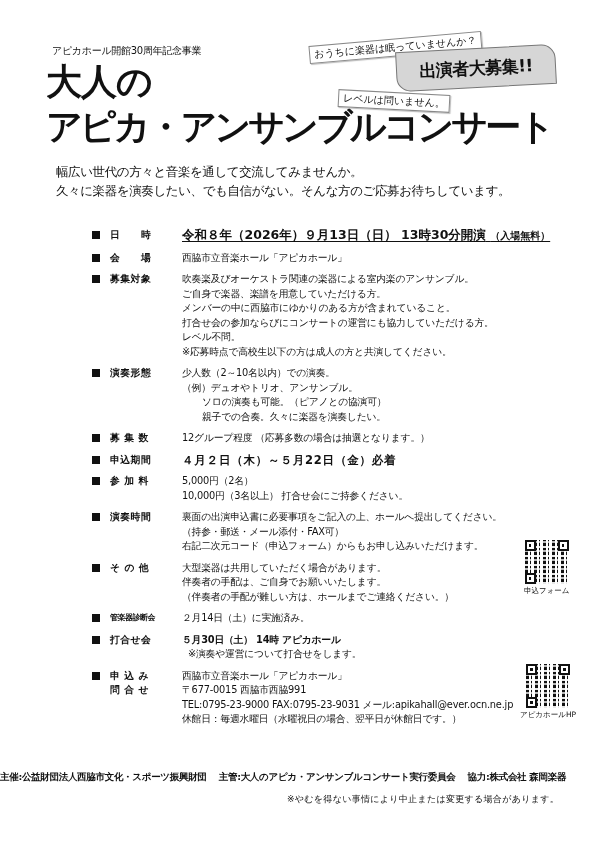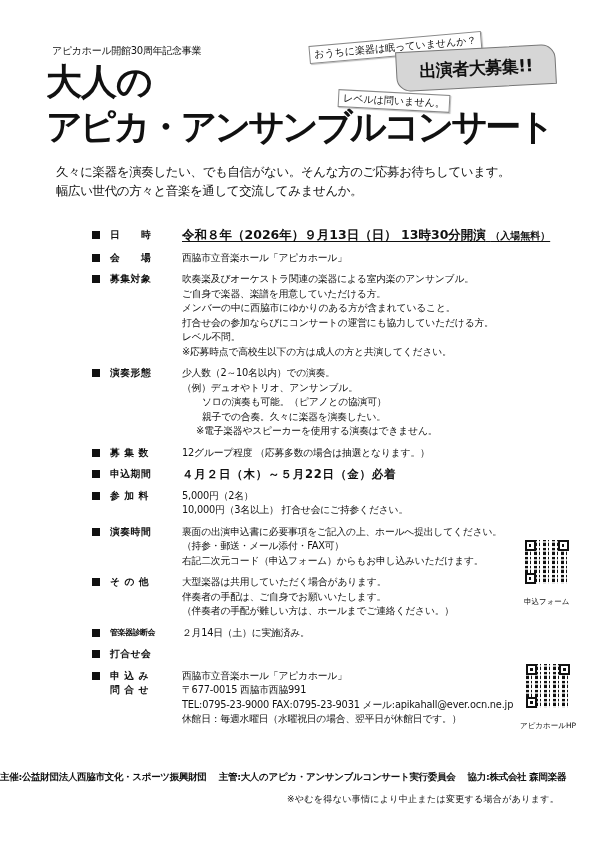--- a/index.html
+++ b/index.html
@@ -27,37 +27,37 @@
   .ind1{padding-left:6px;}
   .ind2{padding-left:20px;}
   .ind3{padding-left:14px;}
   .qr{width:44px;height:44px;background:
       repeating-linear-gradient(90deg,#111 0 3px,#fff 3px 5px,#111 5px 6px,#fff 6px 9px),
       #fff;position:relative;}
   .qr::before{content:"";position:absolute;inset:0;background:repeating-linear-gradient(0deg,rgba(255,255,255,0.9) 0 2px,transparent 2px 5px,rgba(255,255,255,0.7) 5px 7px,transparent 7px 9px);}
   .qr .f{position:absolute;width:11px;height:11px;border:2.5px solid #111;background:#fff;box-sizing:border-box;z-index:2;}
   .qr .f::after{content:"";position:absolute;left:2px;top:2px;width:2.5px;height:2.5px;background:#111;}
   .qrbox{display:flex;flex-direction:column;align-items:center;}
-  .qrcap{font-size:7.5px;margin-top:13px;white-space:nowrap;}
+  .qrcap{font-size:7.5px;margin-top:2px;white-space:nowrap;}
   .footer{left:0;top:771px;width:550px;text-align:center;font-size:9.5px;font-weight:bold;white-space:nowrap;letter-spacing:-0.3px;}
   .note{right:44px;top:793px;font-size:9px;white-space:nowrap;letter-spacing:0.3px;}
 </style>
 </head>
 <body>
 
 <div class="abs sub">アピカホール開館30周年記念事業</div>
 <div class="abs title1">大人の</div>
 <div class="abs title2">アピカ・アンサンブルコンサート</div>
 <div class="abs tag tag1">おうちに楽器は眠っていませんか？</div>
 <div class="abs banner">出演者大募集!!</div>
 <div class="abs tag tag2">レベルは問いません。</div>
 
 <div class="abs intro">
+  <div>幅広い世代の方々と音楽を通して交流してみませんか。</div>
   <div>久々に楽器を演奏したい、でも自信がない。そんな方のご応募お待ちしています。</div>
-  <div>幅広い世代の方々と音楽を通して交流してみませんか。</div>
 </div>
 
 <div class="abs rows">
 
   <div class="row">
     <span class="bullet"></span>
     <span class="label">日　　時</span>
     <span class="val date-line"><span>令和８年（2026年）９月13日（日）  13時30分開演</span> <span class="free">（入場無料）</span></span>
   </div>
 
@@ -81,21 +81,20 @@
   </div>
 
   <div class="row">
     <span class="bullet"></span>
     <span class="label">演奏形態</span>
     <span class="val">
       <div>少人数（2～10名以内）での演奏。</div>
       <div>（例）デュオやトリオ、アンサンブル。</div>
       <div class="ind2">ソロの演奏も可能。（ピアノとの協演可）</div>
       <div class="ind2">親子での合奏。久々に楽器を演奏したい。</div>
-      <div class="ind3">※電子楽器やスピーカーを使用する演奏はできません。</div>
     </span>
   </div>
 
 
   <div class="row">
     <span class="bullet"></span>
     <span class="label">募 集 数</span>
     <span class="val">12グループ程度 （応募多数の場合は抽選となります。）</span>
   </div>
 
@@ -136,20 +135,24 @@
 
   <div class="row">
     <span class="bullet"></span>
     <span class="label small">管楽器診断会</span>
     <span class="val">２月14日（土）に実施済み。</span>
   </div>
 
   <div class="row">
     <span class="bullet"></span>
     <span class="label">打合せ会</span>
+    <span class="val">
+      <div class="bold">５月30日（土） 14時  アピカホール</div>
+      <div class="ind1">※演奏や運営について打合せをします。</div>
+    </span>
   </div>
 
   <div class="row">
     <span class="bullet"></span>
     <span class="label">
       <div>申 込 み</div>
       <div>問 合 せ</div>
     </span>
     <span class="val">
       <div>西脇市立音楽ホール「アピカホール」</div>

